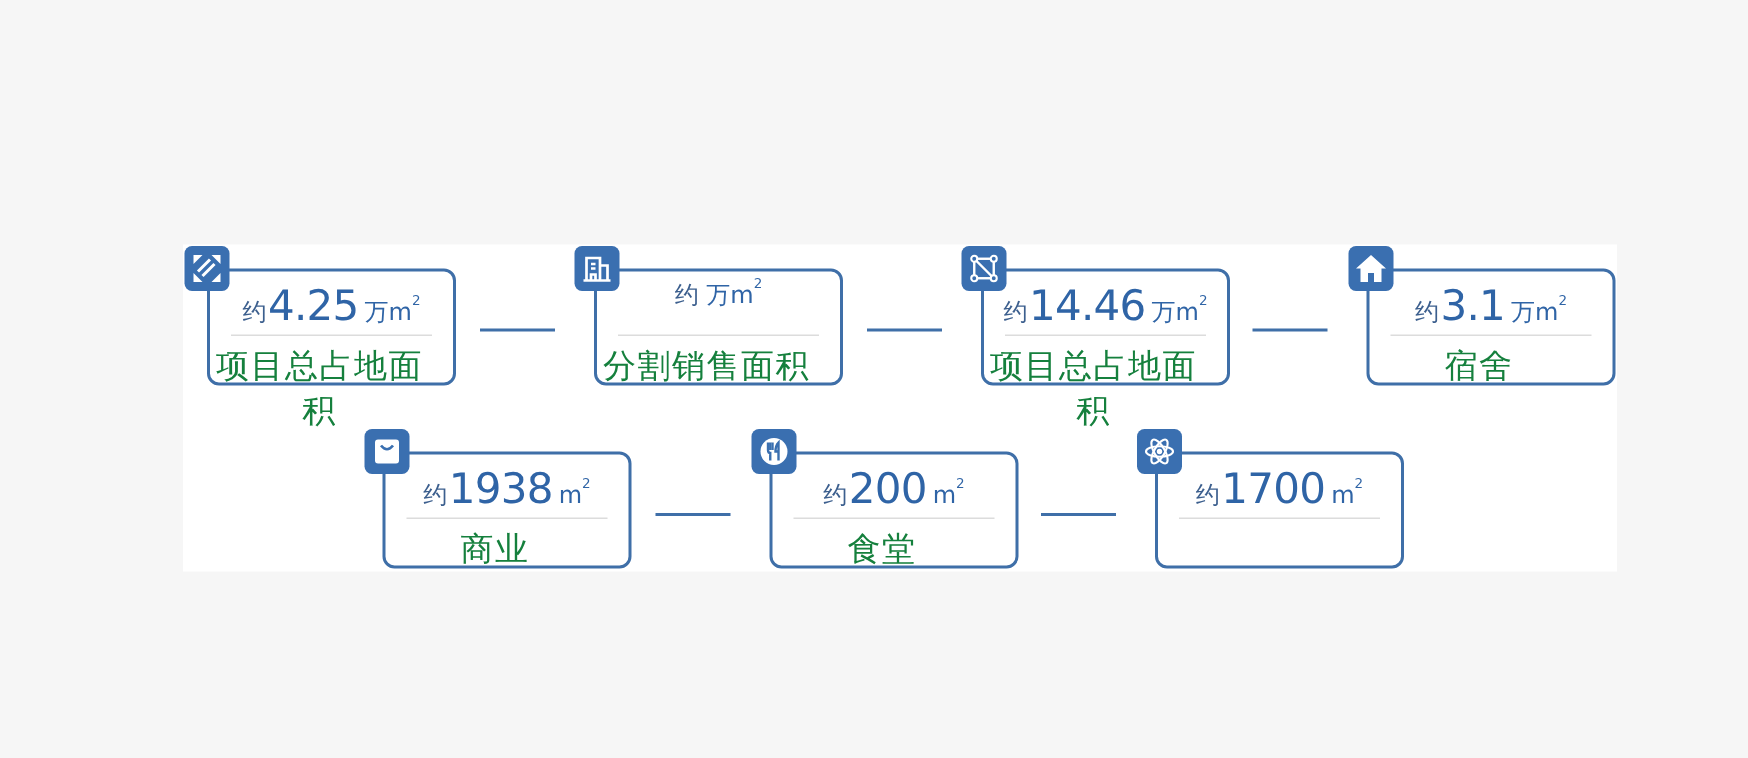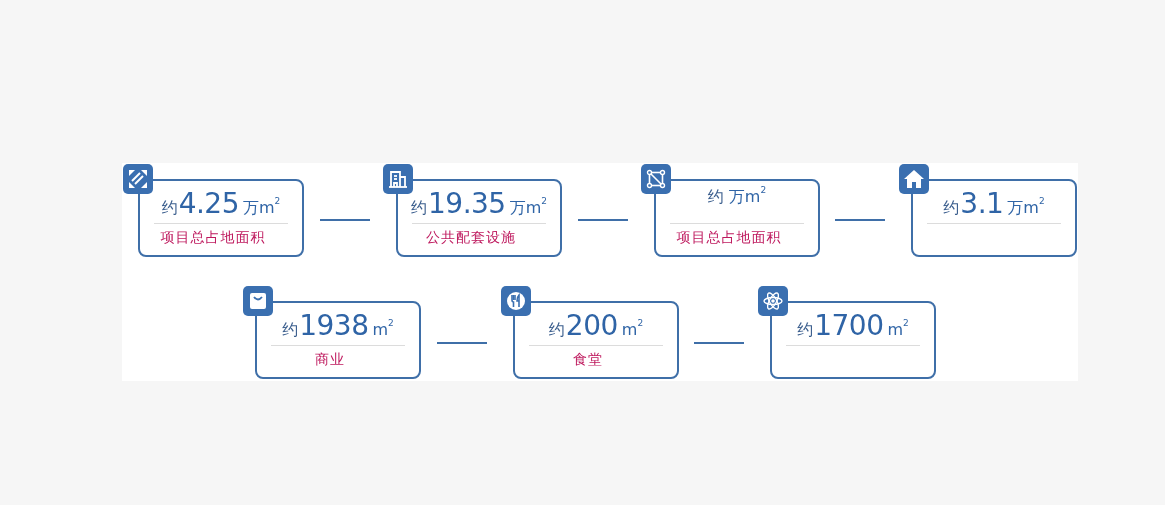--- a/index.html
+++ b/index.html
@@ -20,21 +20,21 @@
   }
   .val .pre { font-size:16px; color:#3c5f8e; margin-right:1px; }
   .val .num { font-size:28px; letter-spacing:-0.5px; font-weight:400;text-align:center; }
   .val .unit { font-size:16px; margin-left:4px; }
   .val .unit sup { font-size:9px; vertical-align:top; position:relative; top:-2px; }
   .card .sep {
     position:absolute; left:14px; right:14px; top:42px; height:1px; background:#dcdcdc;
   }
   .card .lbl {
     position:absolute; left:0; right:16px; top:48px; text-align:center;
-    font-size:14px; color:#be185d; letter-spacing:1px;
+    font-size:22px; color:#15803d; letter-spacing:1px;
   }
   .icon {
     position:absolute; width:30px; height:30px; background:#3a6fb0; border-radius:5px;
     display:flex; align-items:center; justify-content:center;
   }
   .conn {
     position:absolute; height:2px; width:50px; background:#3f6fa8;
   }
 </style>
 </head>
@@ -64,44 +64,44 @@
         <path d="M19 19h-6l6-6z"></path>
       </g>
     </svg>
 </div>
 
 <div class="conn" style="left:320px;top:219px;"></div>
 
 <div class="card" style="left:396px;top:179px;">
   <div class="val">
     <span class="pre">约</span>
-    <span class="num">19.35</span>
     <span class="unit"><span>万m</span><sup>2</sup></span>
   </div>
   <div class="sep"></div>
-  <div class="lbl">公共配套设施</div>
+  <div class="lbl">分割销售面积</div>
 </div>
 <div class="icon" style="left:383px;top:164px;">
   <svg width="20" height="20" viewBox="0 0 20 20">
       <g stroke="#fff" stroke-width="1.8" fill="none">
         <path d="M3 18V3h9v15"></path>
         <path d="M12 8h5v10"></path>
         <line x1="1" y1="18" x2="19" y2="18"></line>
         <line x1="6" y1="7" x2="9" y2="7"></line>
         <line x1="6" y1="10" x2="9" y2="10"></line>
         <path d="M6 18v-4h3v4"></path>
       </g>
     </svg>
 </div>
 
 <div class="conn" style="left:578px;top:219px;"></div>
 
 <div class="card" style="left:654px;top:179px;">
   <div class="val">
     <span class="pre">约</span>
+    <span class="num">14.46</span>
     <span class="unit"><span>万m</span><sup>2</sup></span>
   </div>
   <div class="sep"></div>
   <div class="lbl">项目总占地面积</div>
 </div>
 <div class="icon" style="left:641px;top:164px;">
   <svg width="20" height="20" viewBox="0 0 20 20">
       <g stroke="#fff" stroke-width="1.6" fill="none">
         <rect x="3.5" y="3.5" width="13" height="13"></rect>
         <line x1="5" y1="5" x2="15" y2="15"></line>
@@ -117,20 +117,21 @@
 
 <div class="conn" style="left:835px;top:219px;"></div>
 
 <div class="card" style="left:911px;top:179px;">
   <div class="val">
     <span class="pre">约</span>
     <span class="num">3.1</span>
     <span class="unit"><span>万m</span><sup>2</sup></span>
   </div>
   <div class="sep"></div>
+  <div class="lbl">宿舍</div>
 </div>
 <div class="icon" style="left:899px;top:164px;">
   <svg width="22" height="22" viewBox="0 0 22 22">
       <path d="M11 2L1 11h3v9h5v-6h4v6h5v-9h3z" fill="#fff"></path>
     </svg>
 </div>
 
 <div class="card" style="left:255px;top:301px;">
   <div class="val">
     <span class="pre">约</span>

